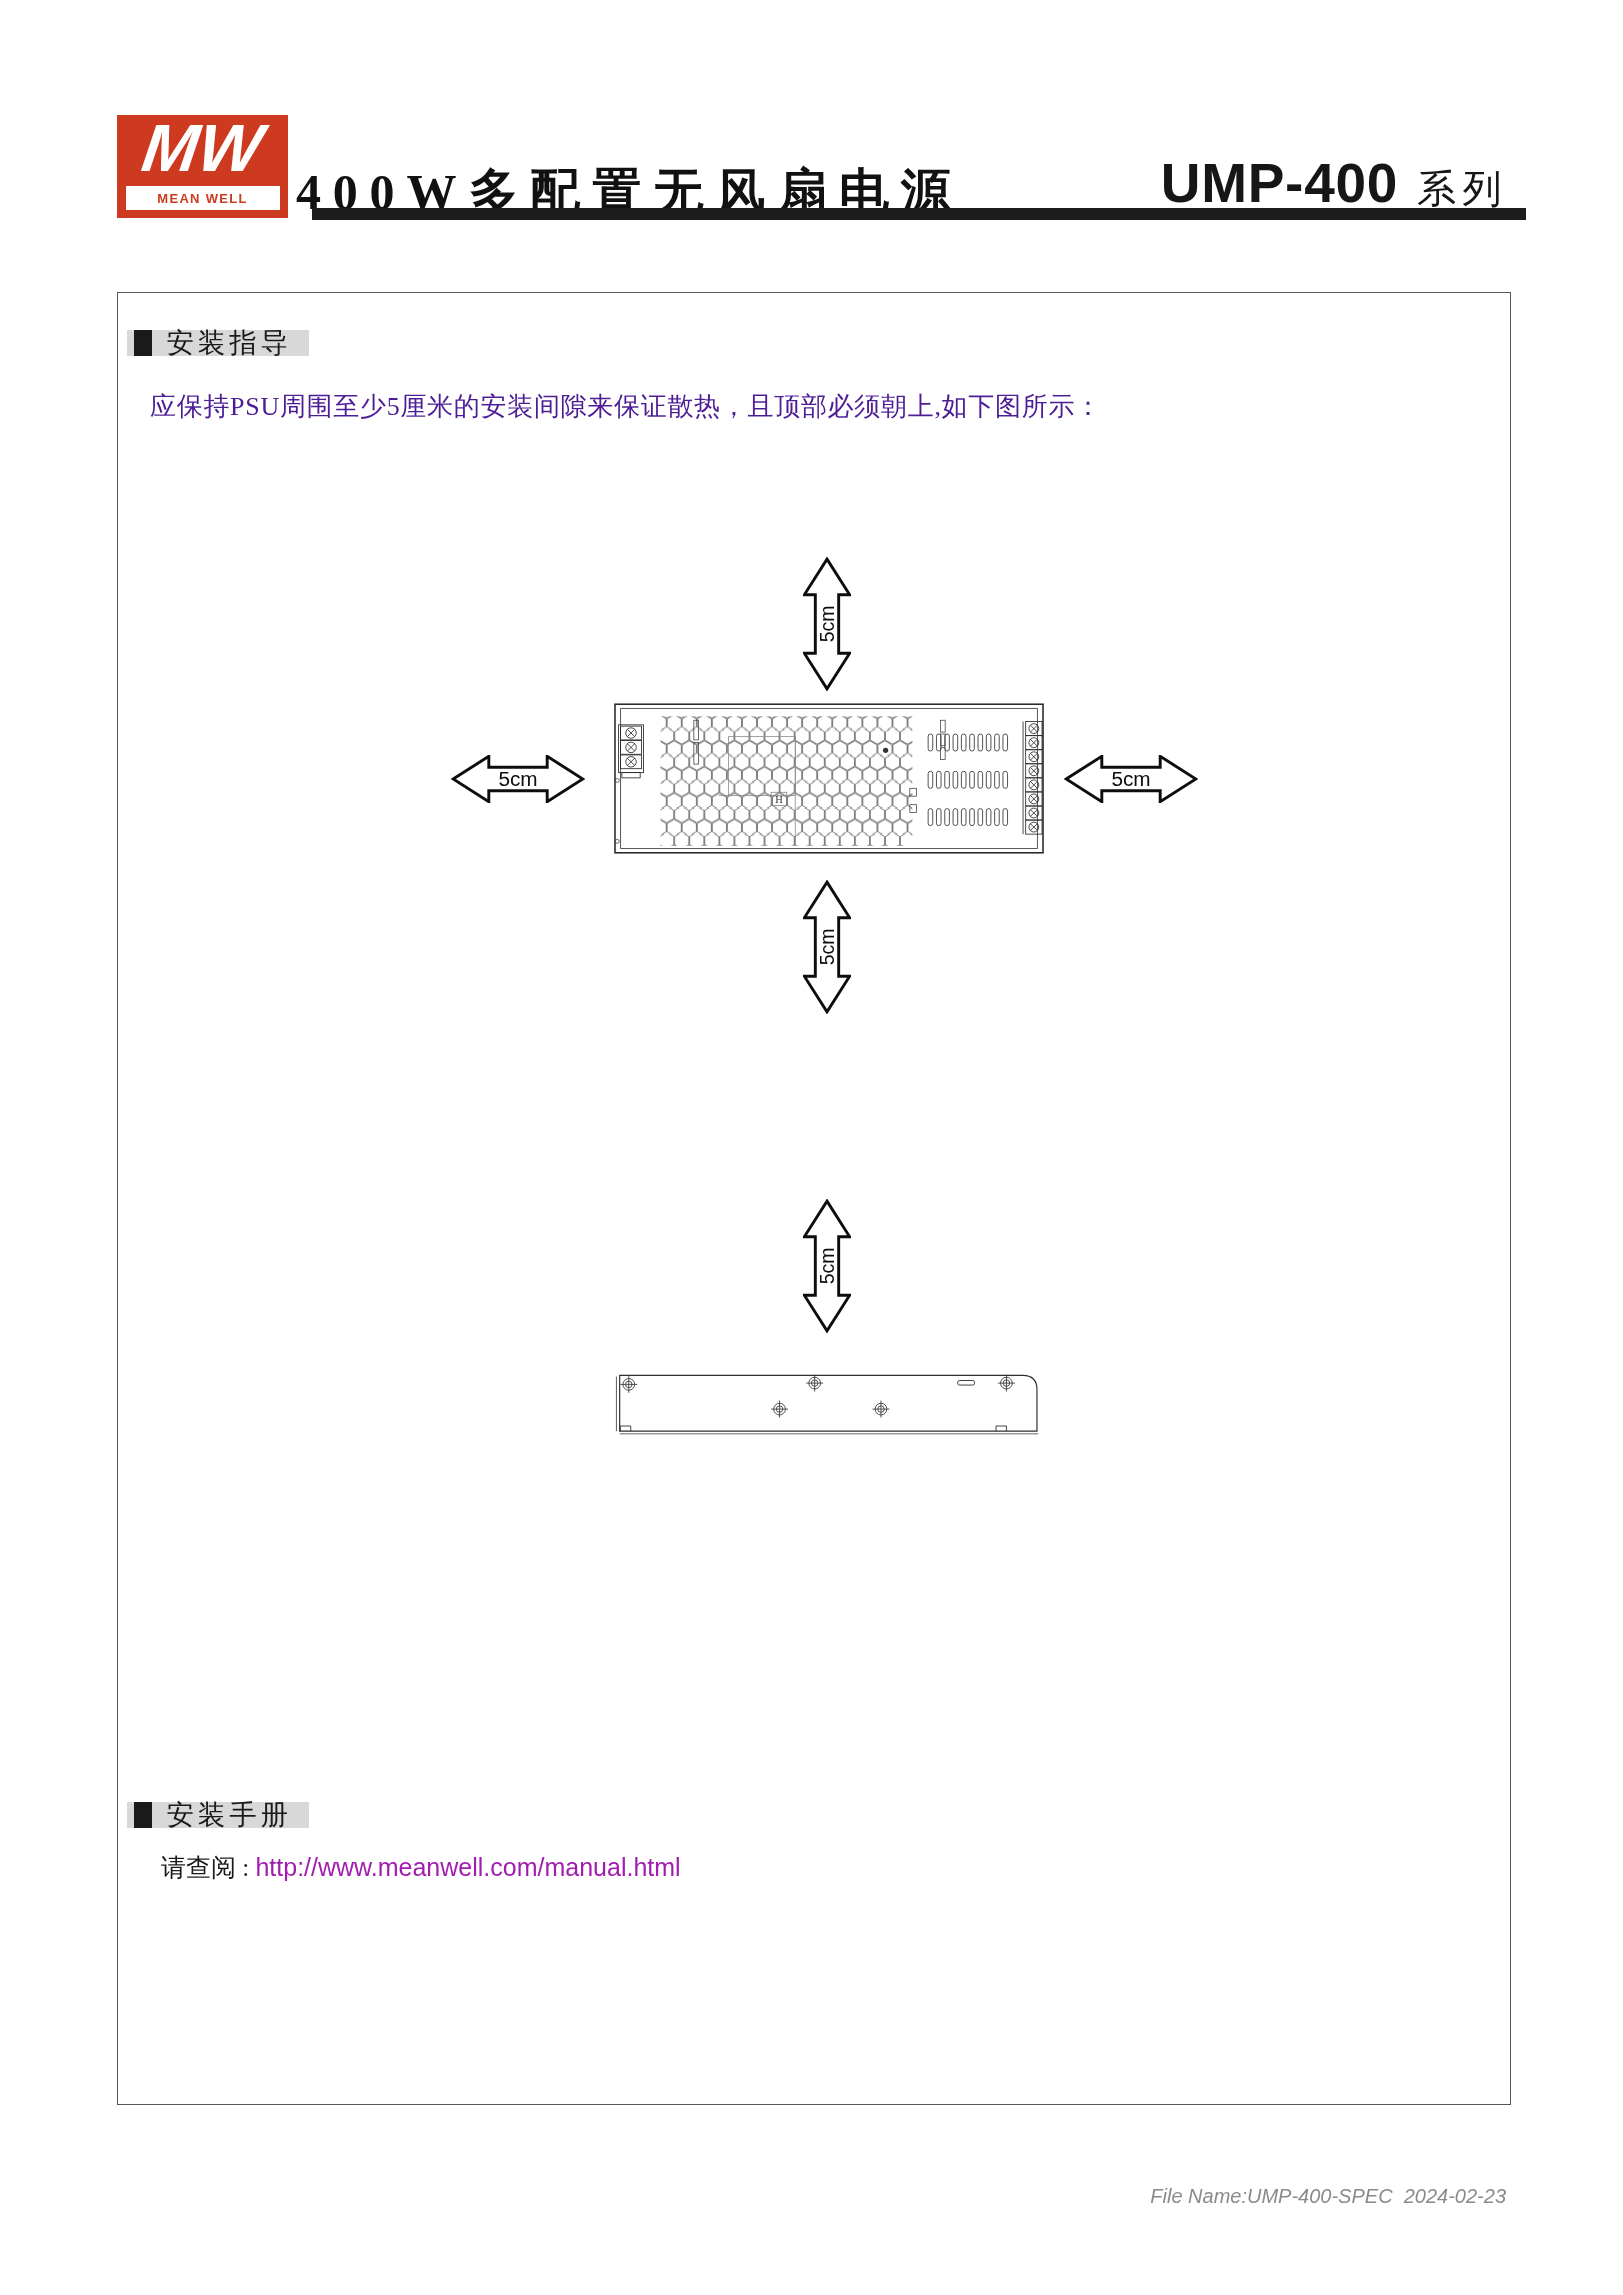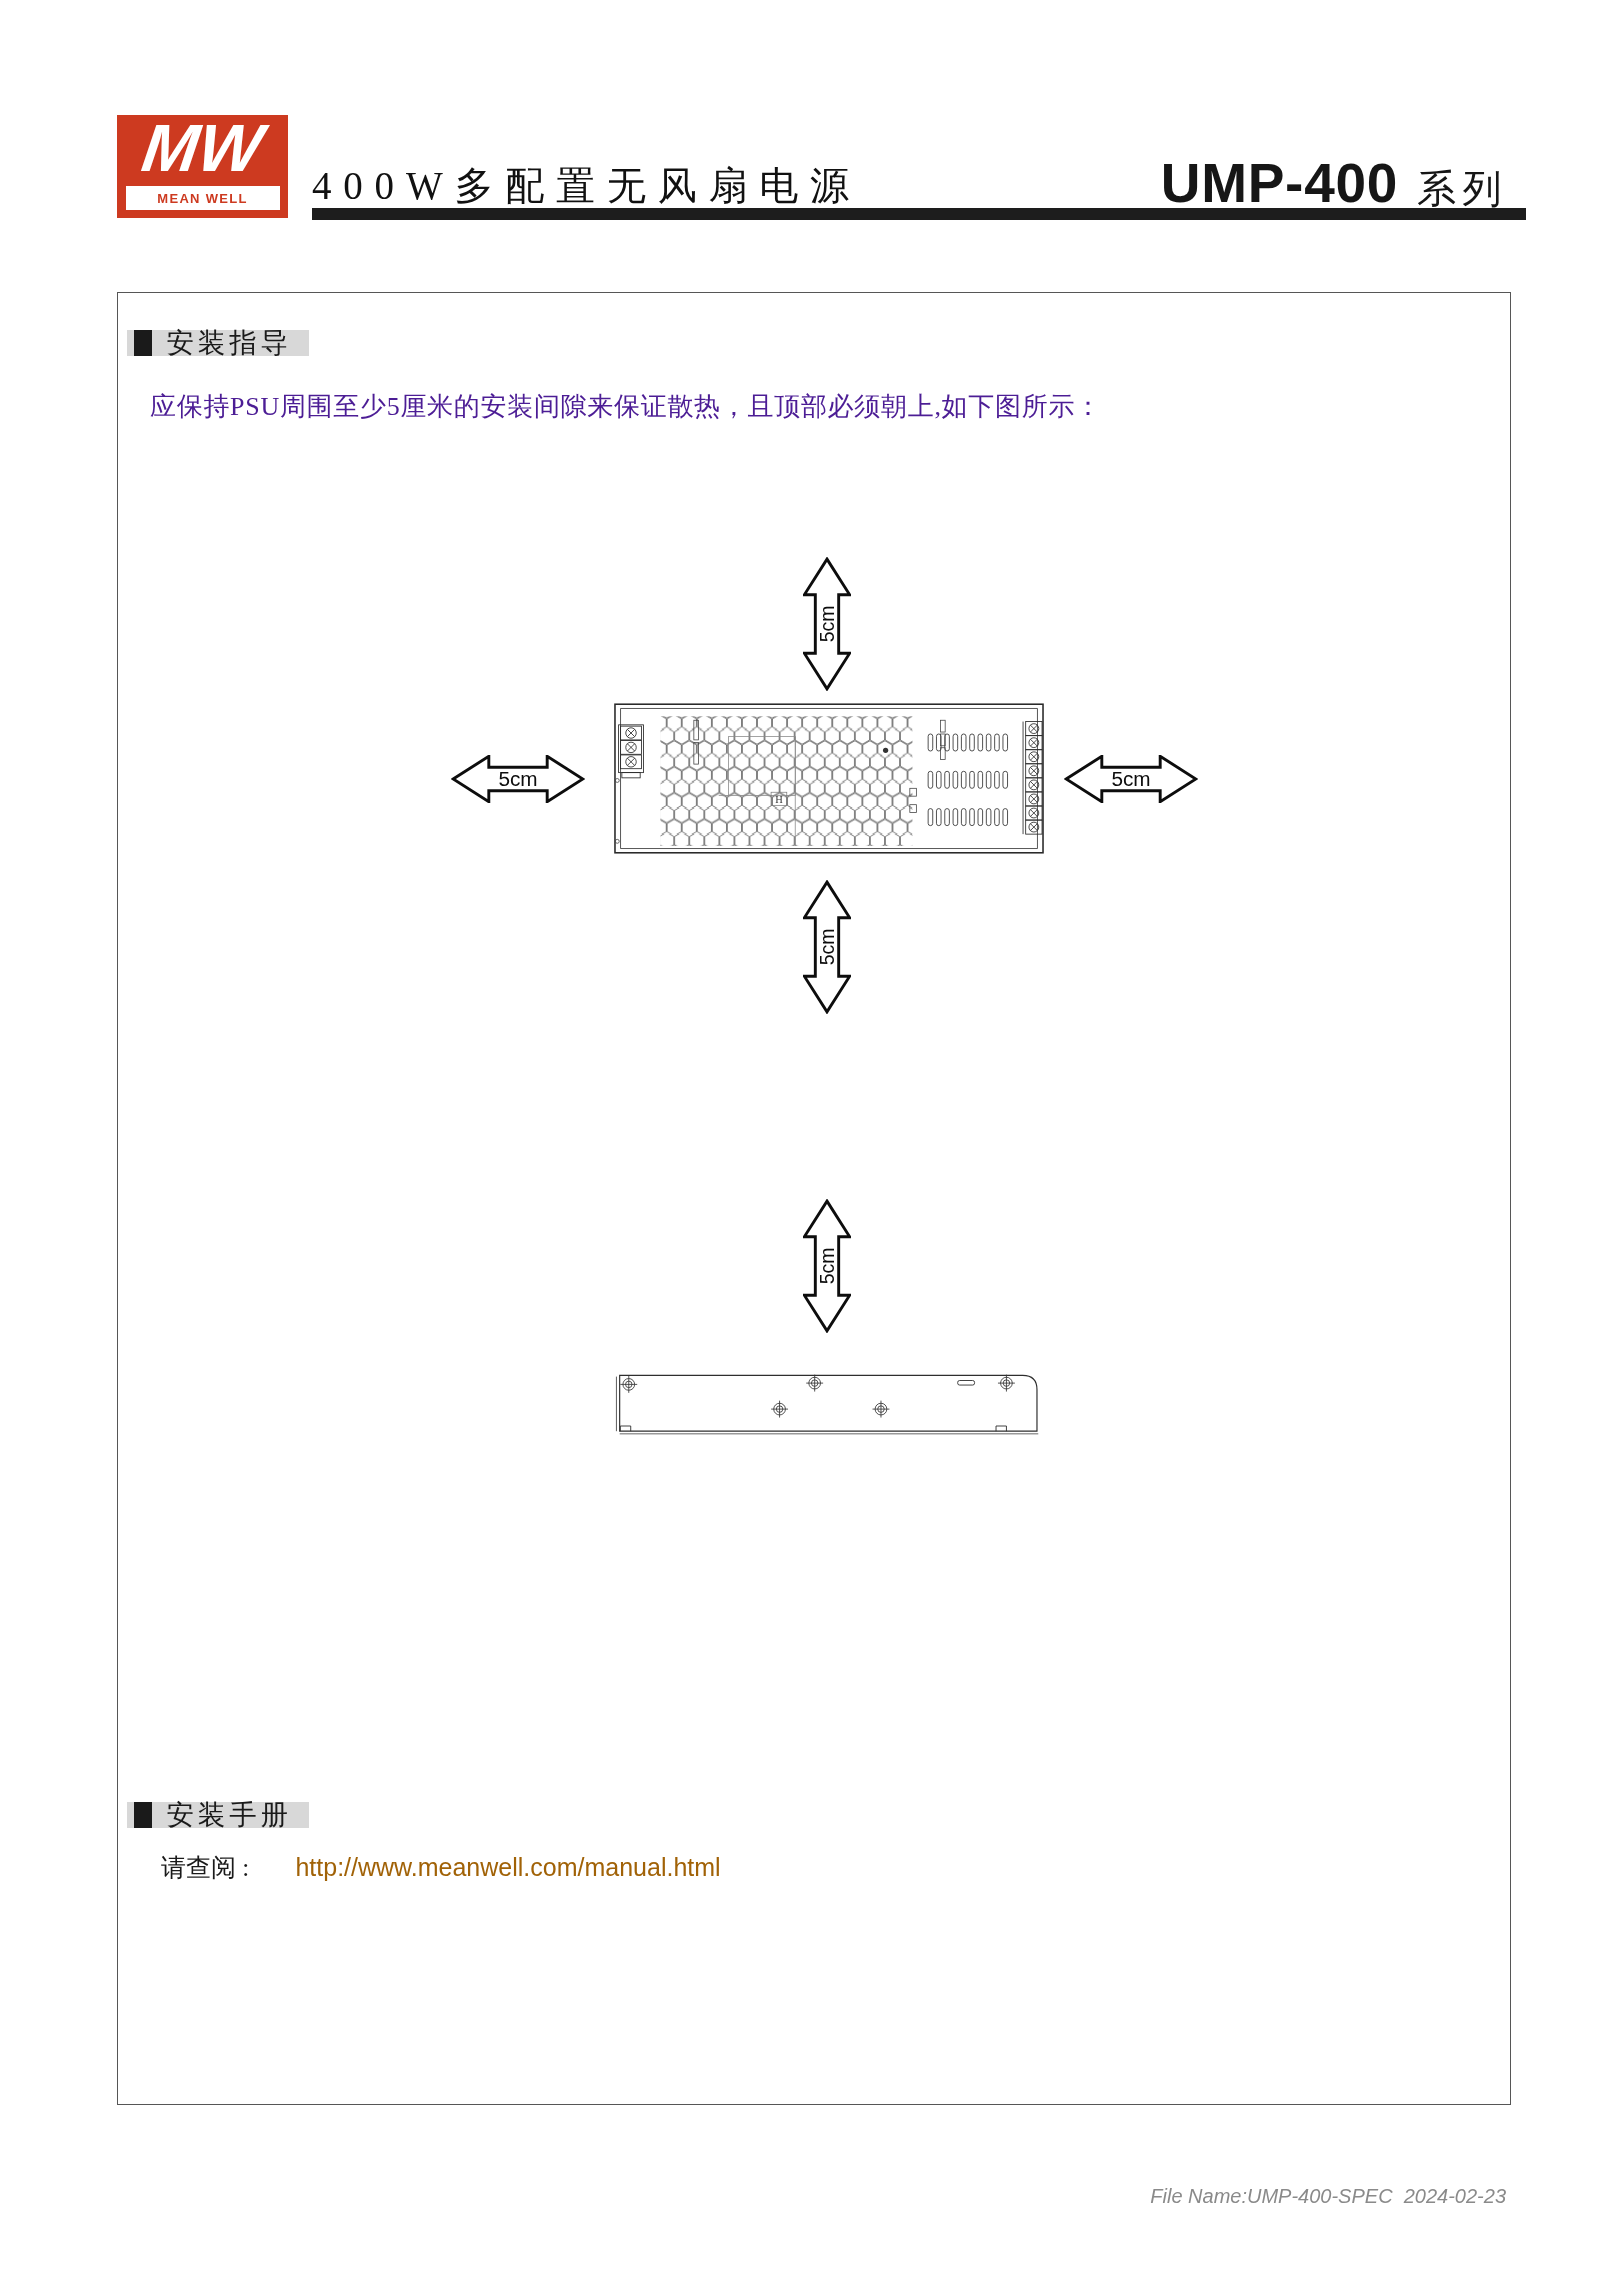--- a/index.html
+++ b/index.html
@@ -7,41 +7,41 @@
         font-family:"Liberation Serif","DejaVu Serif",serif;color:#111;}
 
   
   .logo{position:absolute;left:117px;top:115px;width:171px;height:103px;background:#cd3a20;}
   .logo-mw{position:absolute;top:-2.6px;left:0;right:0;text-align:center;
            font-family:"Liberation Sans","DejaVu Sans",sans-serif;font-style:italic;font-weight:700;
            font-size:67px;line-height:71px;color:#ffffff;transform:skewX(-8deg);}
   .logo-brand{position:absolute;bottom:7.9px;left:8.5px;right:8.5px;height:24px;background:#ffffff;
            font-family:"Liberation Sans","DejaVu Sans",sans-serif;font-weight:700;font-size:13px;
            line-height:25px;letter-spacing:1.3px;color:#cd3a20;text-align:center;}
-  .title-cn{position:absolute;left:312px;top:159px;font-size:39px;letter-spacing:11.8px;
-           font-weight:400;white-space:nowrap;}
+  .title-cn{position:absolute;left:296px;top:159px;font-size:50px;letter-spacing:11.8px;
+           font-weight:700;white-space:nowrap;}
   .series{position:absolute;right:115px;top:151px;display:flex;align-items:baseline;white-space:nowrap;justify-content:center;}
   .series-model{font-family:"Liberation Sans","DejaVu Sans",sans-serif;font-weight:700;
            font-size:55px;letter-spacing:0.7px;color:#161616;}
   .series-suffix{font-size:39px;letter-spacing:6.5px;margin-left:19px;color:#161616;}
   .header-rule{position:absolute;left:312px;top:208px;width:1214px;height:11.8px;background:#1d1d1d;}
 
   
   .content-box{position:absolute;left:117px;top:292px;width:1392px;height:1811px;
            border:1.3px solid #565656;background:#ffffff;}
   .section-header{position:absolute;display:inline-flex;align-items:center;gap:14.4px;
            background:#d8d8d8;padding:3.3px 17px 3.3px 6.5px;height:26px;box-sizing:border-box;}
   .section-header .marker{width:18.3px;height:26px;background:#1a1a1a;flex:0 0 auto;}
   .section-header .sec-title{font-size:27.5px;letter-spacing:3.9px;white-space:nowrap;color:#1a1a1a;}
   .sec-guide{left:9.2px;top:37px;}
   .sec-manual{left:9.2px;top:1509px;}
   .body-text{position:absolute;left:32px;top:96px;margin:0;font-size:26px;letter-spacing:0.7px;
            white-space:nowrap;color:#4c1d95;}
   .manual-note{position:absolute;left:43px;top:1558px;margin:0;font-size:25px;white-space:nowrap;color:#1a1a1a;}
-  .manual-note .url{font-family:"Liberation Sans","DejaVu Sans",sans-serif;font-size:25px;color:#a16207;margin-left:40px;}
+  .manual-note .url{font-family:"Liberation Sans","DejaVu Sans",sans-serif;font-size:25px;color:#a21caf;}
 
   
   .dwg{position:absolute;}
   .topview{left:496px;top:410px;width:430px;height:151px;}
   .sideview{left:495px;top:1081px;width:430px;height:65px;}
   .arrow-v{width:48px;height:134px;}
   .arrow-h{width:134px;height:48px;}
   .ar-top{left:685px;top:264px;}
   .ar-bottom{left:685px;top:587px;}
   .ar-mid{left:685px;top:906px;}

